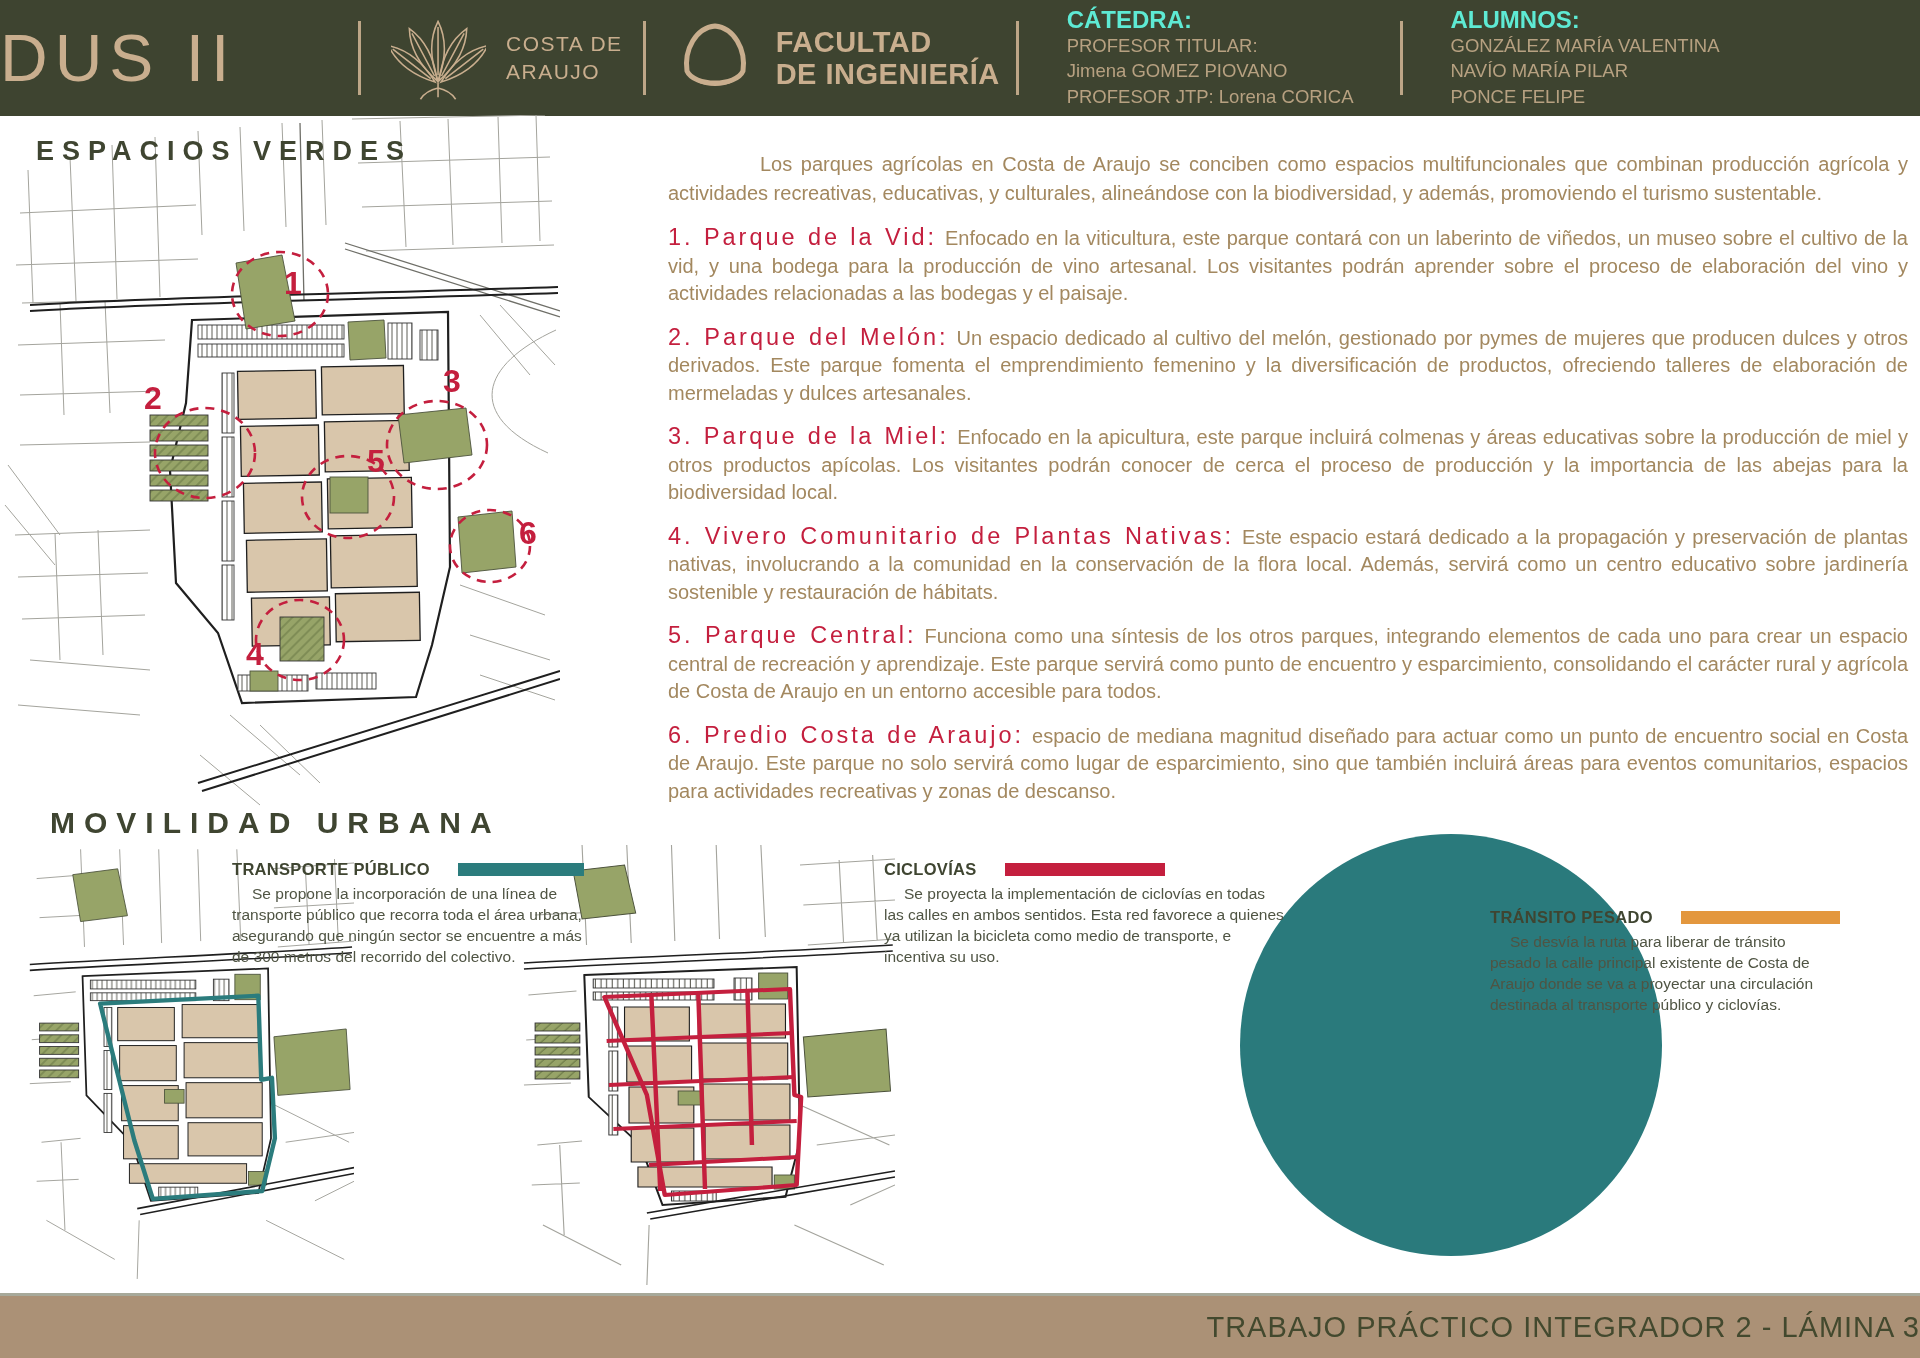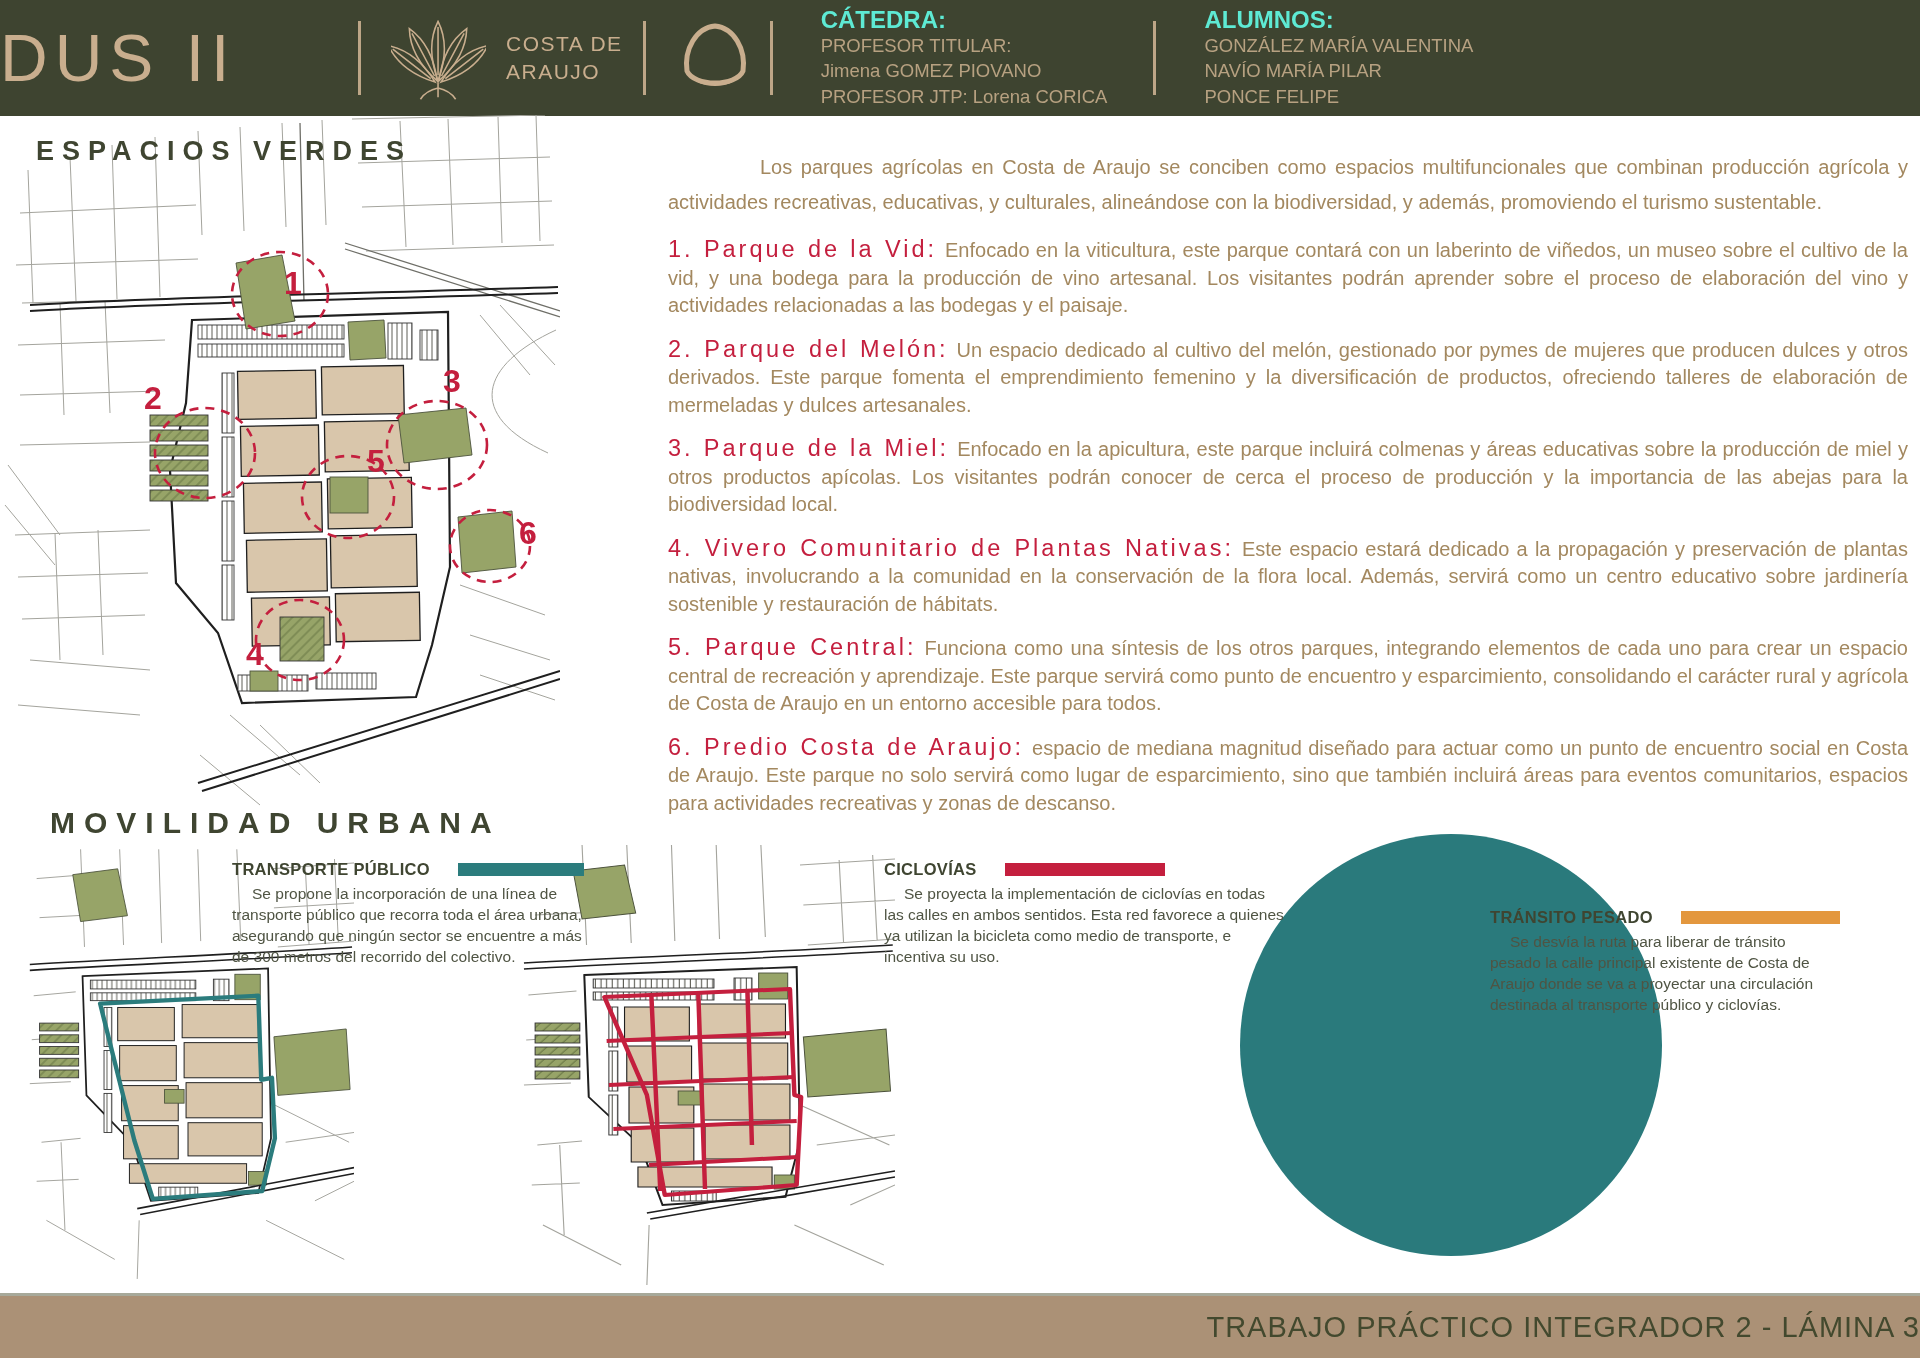--- a/index.html
+++ b/index.html
@@ -37,21 +37,21 @@
   .blk-s{fill:#d9c6ab;stroke:#1f1f1f;stroke-width:1}
   .grn{fill:#97a468;stroke:#4c523c;stroke-width:.9}
   .strip{stroke:#333;stroke-width:.9}
   .marker-circle{fill:none;stroke:#c41f3e;stroke-width:2.6;stroke-dasharray:9 7}
   .marker-num{fill:#c41f3e;font-size:32px;font-weight:bold;font-family:"Liberation Sans",sans-serif}
   .route-tp{fill:none;stroke:#2b7c7d;stroke-width:4.5;stroke-linejoin:round}
   .route-cv{fill:none;stroke:#c41f3e;stroke-width:4;stroke-linejoin:round}
 
   
   .parks{position:absolute;left:668px;top:150px;width:1240px;text-align:justify;z-index:2}
-  .intro{font-size:20px;line-height:35px;color:#a3885f;text-indent:92px;margin-bottom:11px}
+  .intro{font-size:20px;line-height:29px;color:#a3885f;text-indent:92px;margin-bottom:11px}
   .park{margin-top:16px;font-size:20px;line-height:27.5px;color:#a3885f}
   .park .pt{font-size:23.5px;font-weight:normal;color:#c41f3e;letter-spacing:3px;margin-right:8px}
 
   
   .mob{position:absolute;z-index:2}
   .mob-tp{left:232px;top:860px;width:352px}
   .mob-cv{left:884px;top:860px;width:404px}
   .mob-tpd{left:1490px;top:908px;width:350px}
   .mob-head{display:flex;align-items:center;gap:28px;margin-bottom:4px}
   .mob-head h3{font-size:16.5px;font-weight:800;color:#3f4531;letter-spacing:.3px;white-space:nowrap}
@@ -130,20 +130,24 @@
     </svg>
     <div class="costa">
       <div>COSTA DE</div>
       <div>ARAUJO</div>
     </div>
     <div class="vsep vsep2"></div>
     <svg class="fac-logo" width="78" height="78" viewBox="0 0 78 78">
       <path d="M39,7 C58,9 70,30 67,52 C60,68 18,68 11,52 C8,30 20,9 39,7 Z" stroke="#c9ae8e" stroke-width="5" fill="none" stroke-linejoin="round"></path>
       <path d="M13,55 C28,67 50,67 65,55 C57,71 21,71 13,55 Z" fill="#c9ae8e" stroke="none"></path>
     </svg>
+    <div class="fac">
+      <div>FACULTAD</div>
+      <div>DE INGENIERÍA</div>
+    </div>
     <div class="vsep vsep3"></div>
     <div class="hcol">
       <span class="hlabel">CÁTEDRA:</span>
       <div>PROFESOR TITULAR:</div>
       <div>Jimena GOMEZ PIOVANO</div>
       <div>PROFESOR JTP: Lorena CORICA</div>
     </div>
     <div class="vsep vsep4"></div>
     <div class="hcol">
       <span class="hlabel">ALUMNOS:</span>

